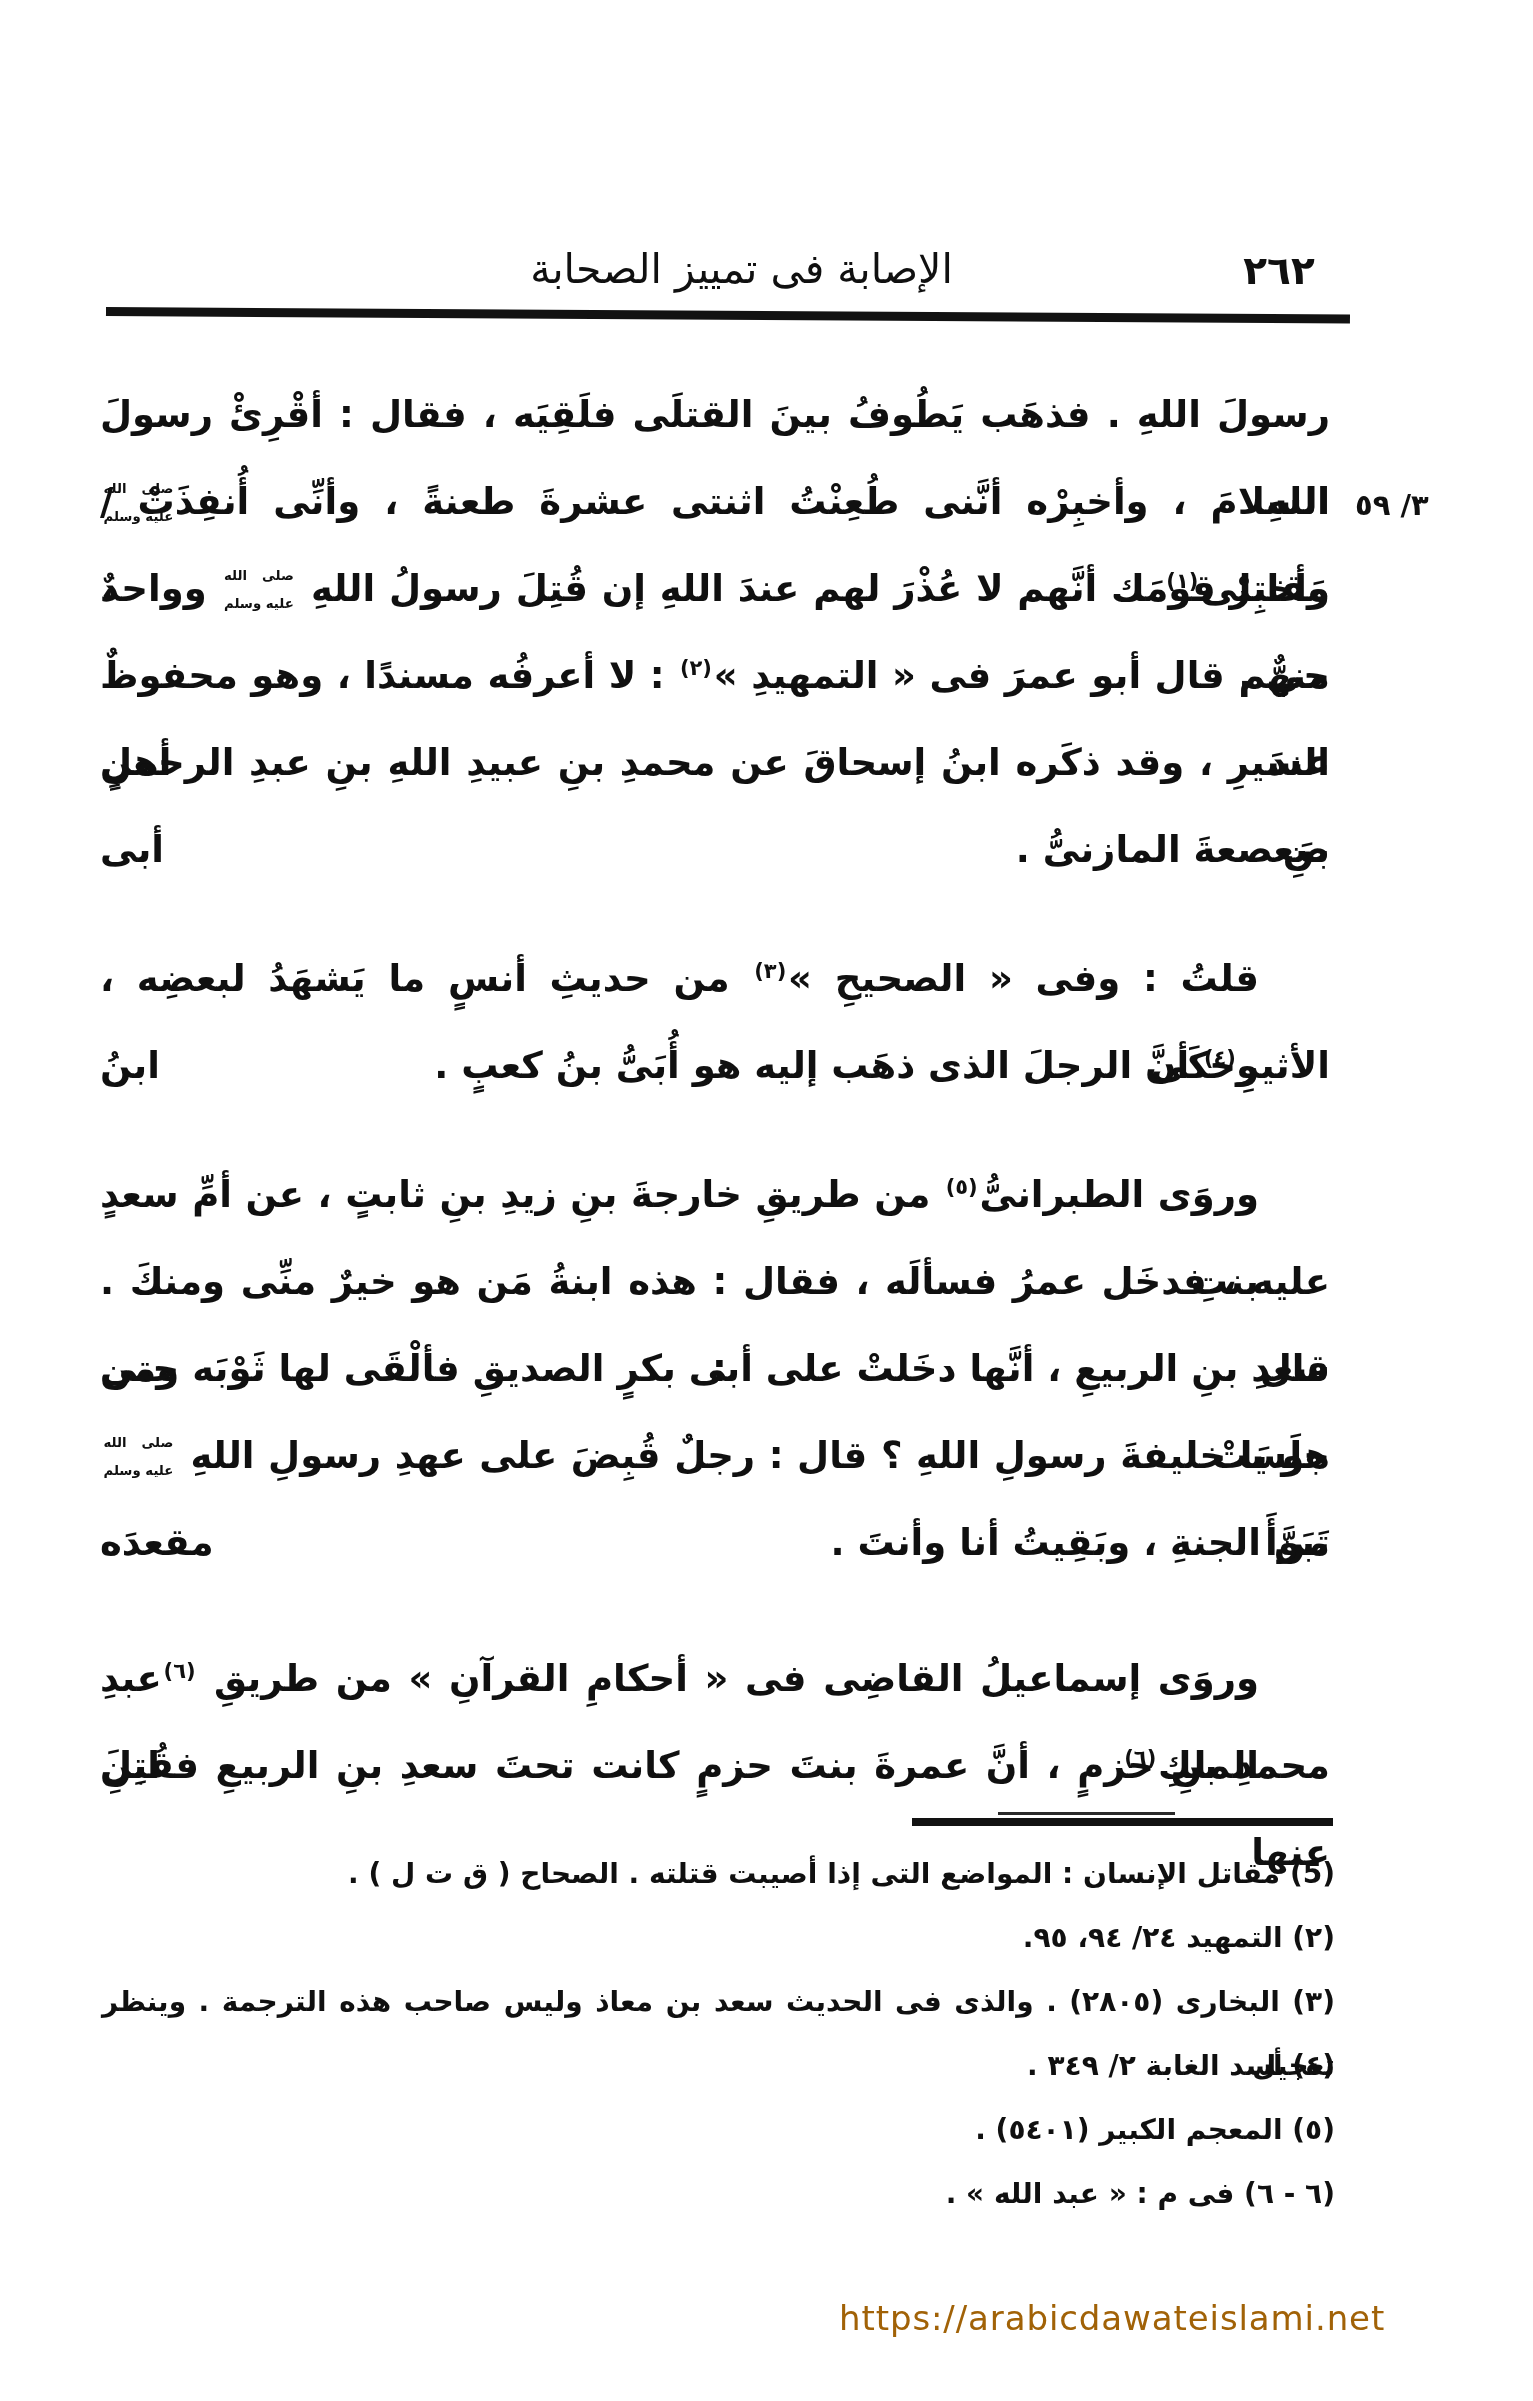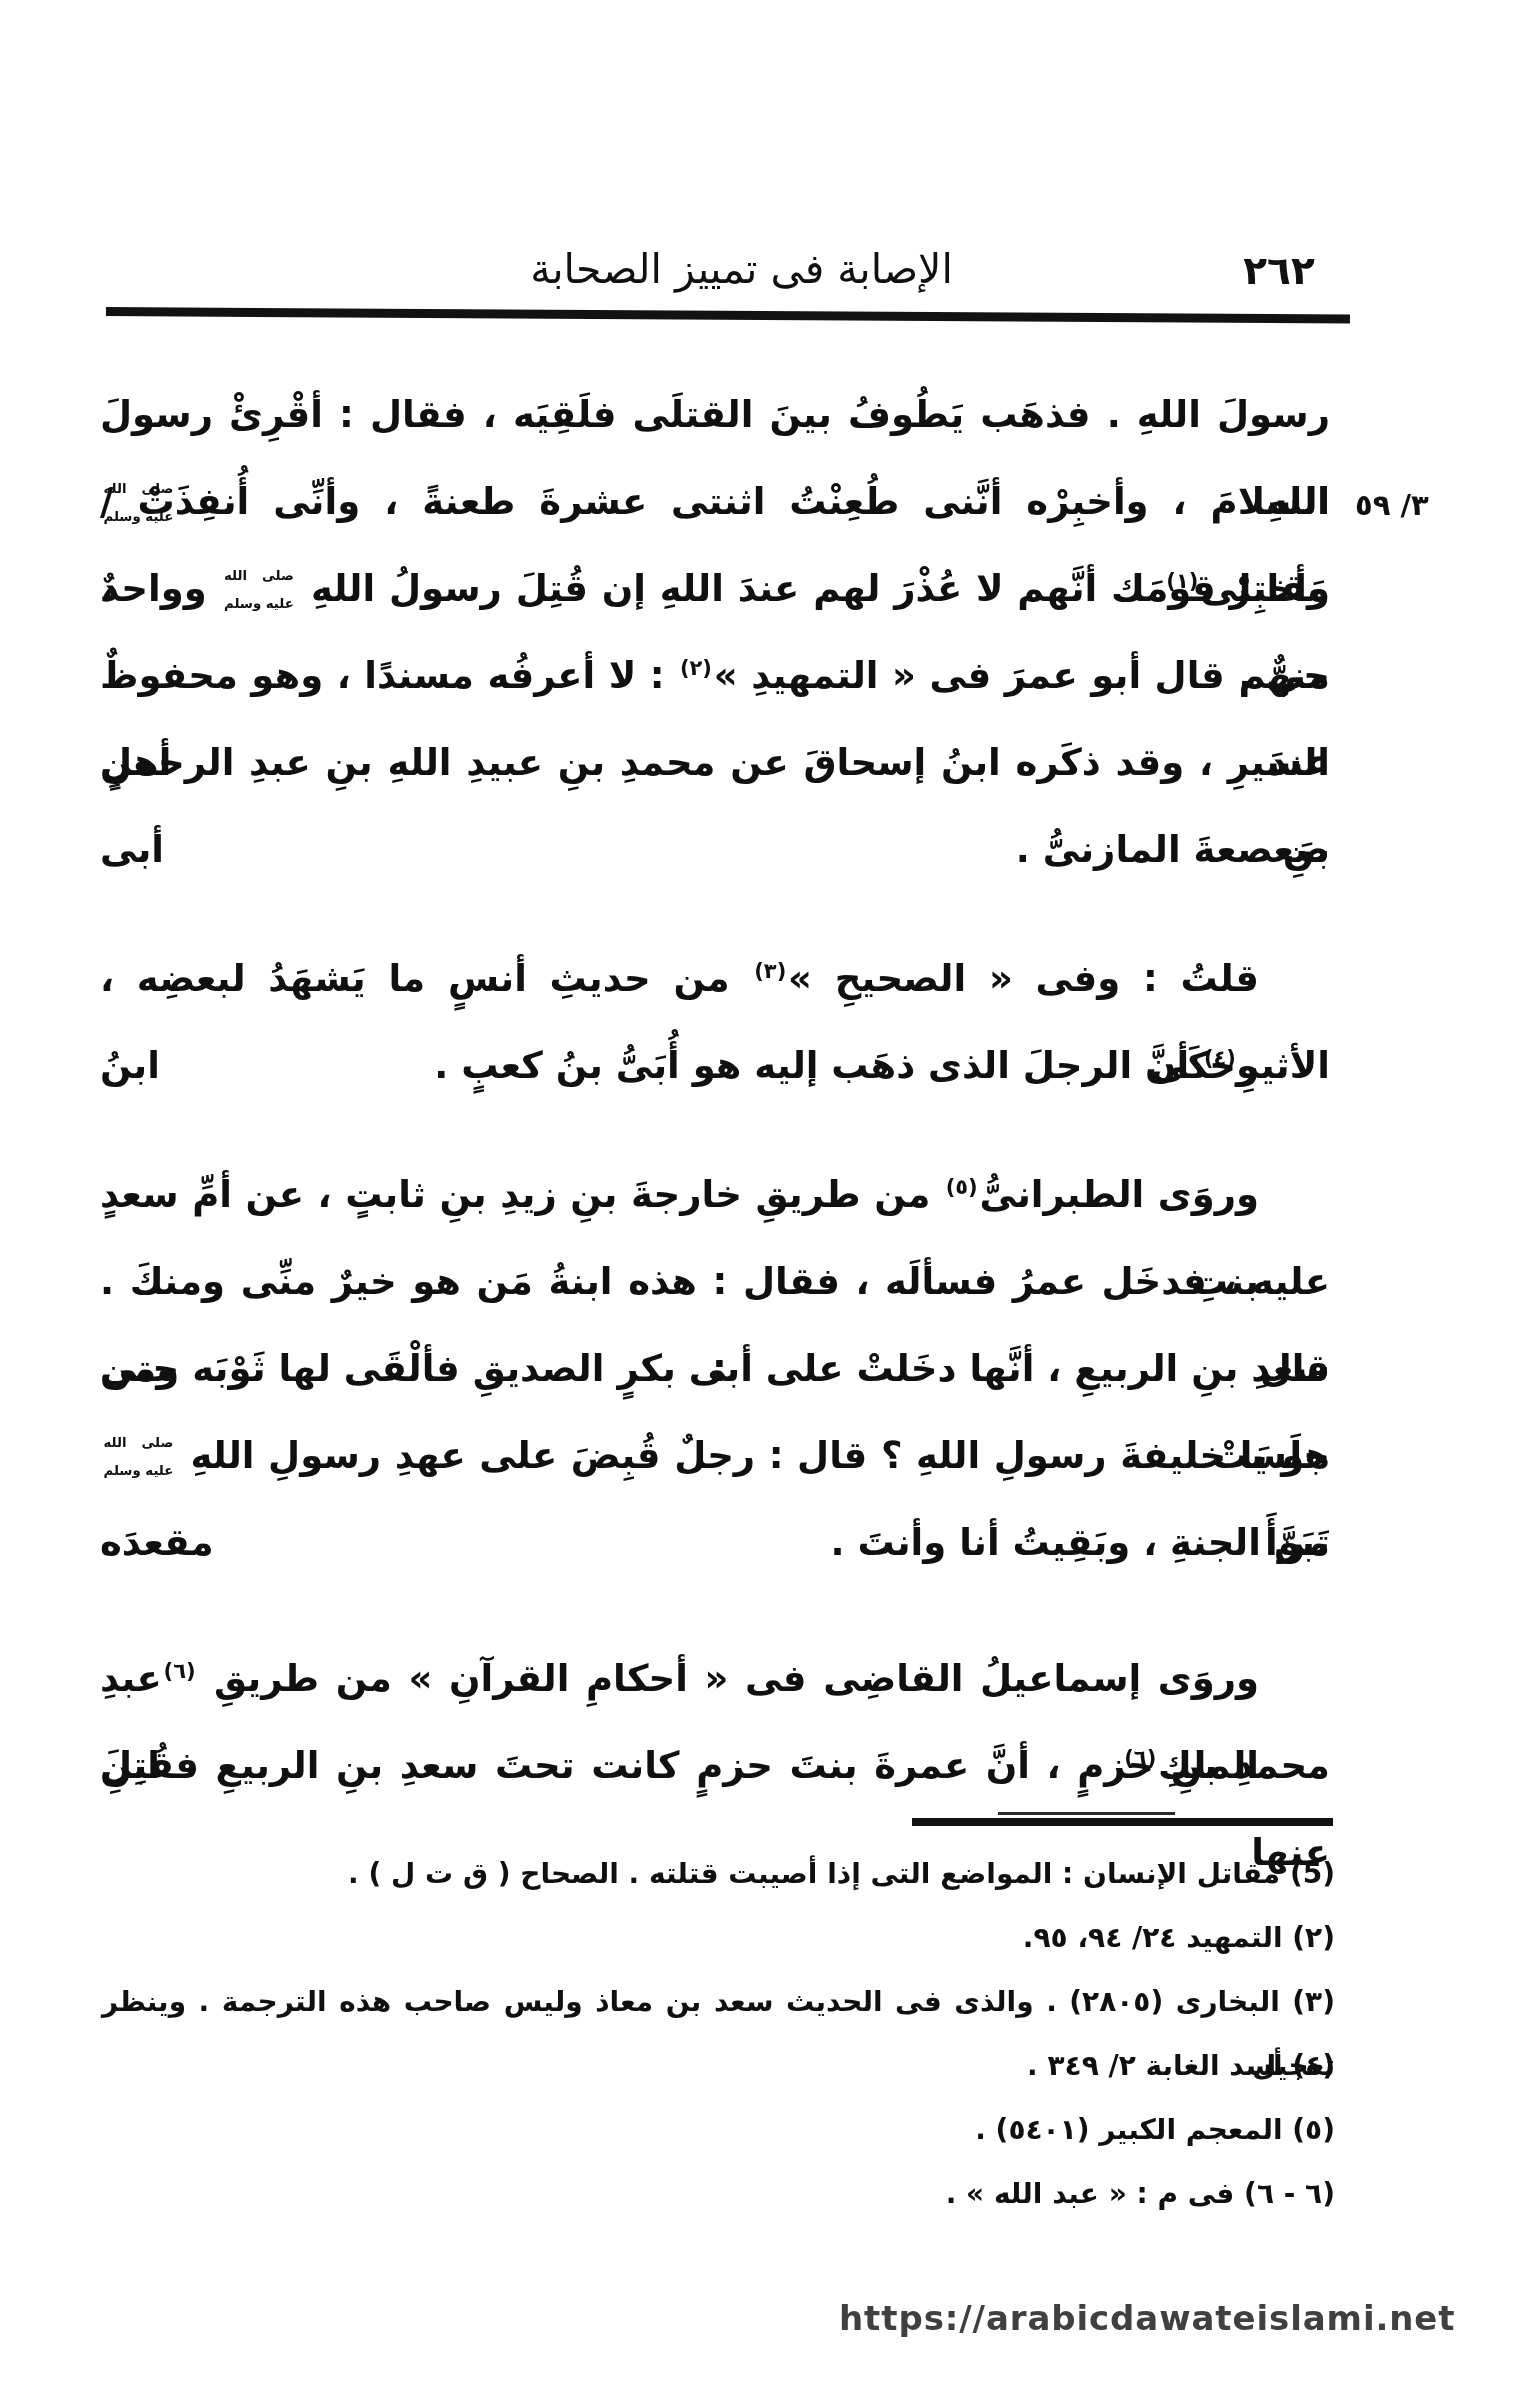--- a/index.html
+++ b/index.html
@@ -80,23 +80,22 @@
     font-size:28px;font-weight:bold;
   }
   .fn-line{height:64px;line-height:64px;}
   .fn-line.fn-right{text-align:right;}
   .fn-line.fn-full{text-align:justify;text-align-last:justify;}
   .fn-line.fn-cont{text-align:right;margin-right:55px;}
   
   .watermark{
     position:absolute;top:2298px;left:839px;width:500px;
     direction:ltr;text-align:left;
-    font-size:34px;color:#404040;letter-spacing:0.9px;
+    font-size:34px;color:#a16207;letter-spacing:0.9px;
     font-family:"DejaVu Sans", sans-serif;
-    font-weight:bold;
   }
 </style>
 </head>
 <body>
 
 <div class="page">
 
   <div class="page-title">الإصابة فى تمييز الصحابة</div>
 
   <div class="page-number">٢٦٢</div>

